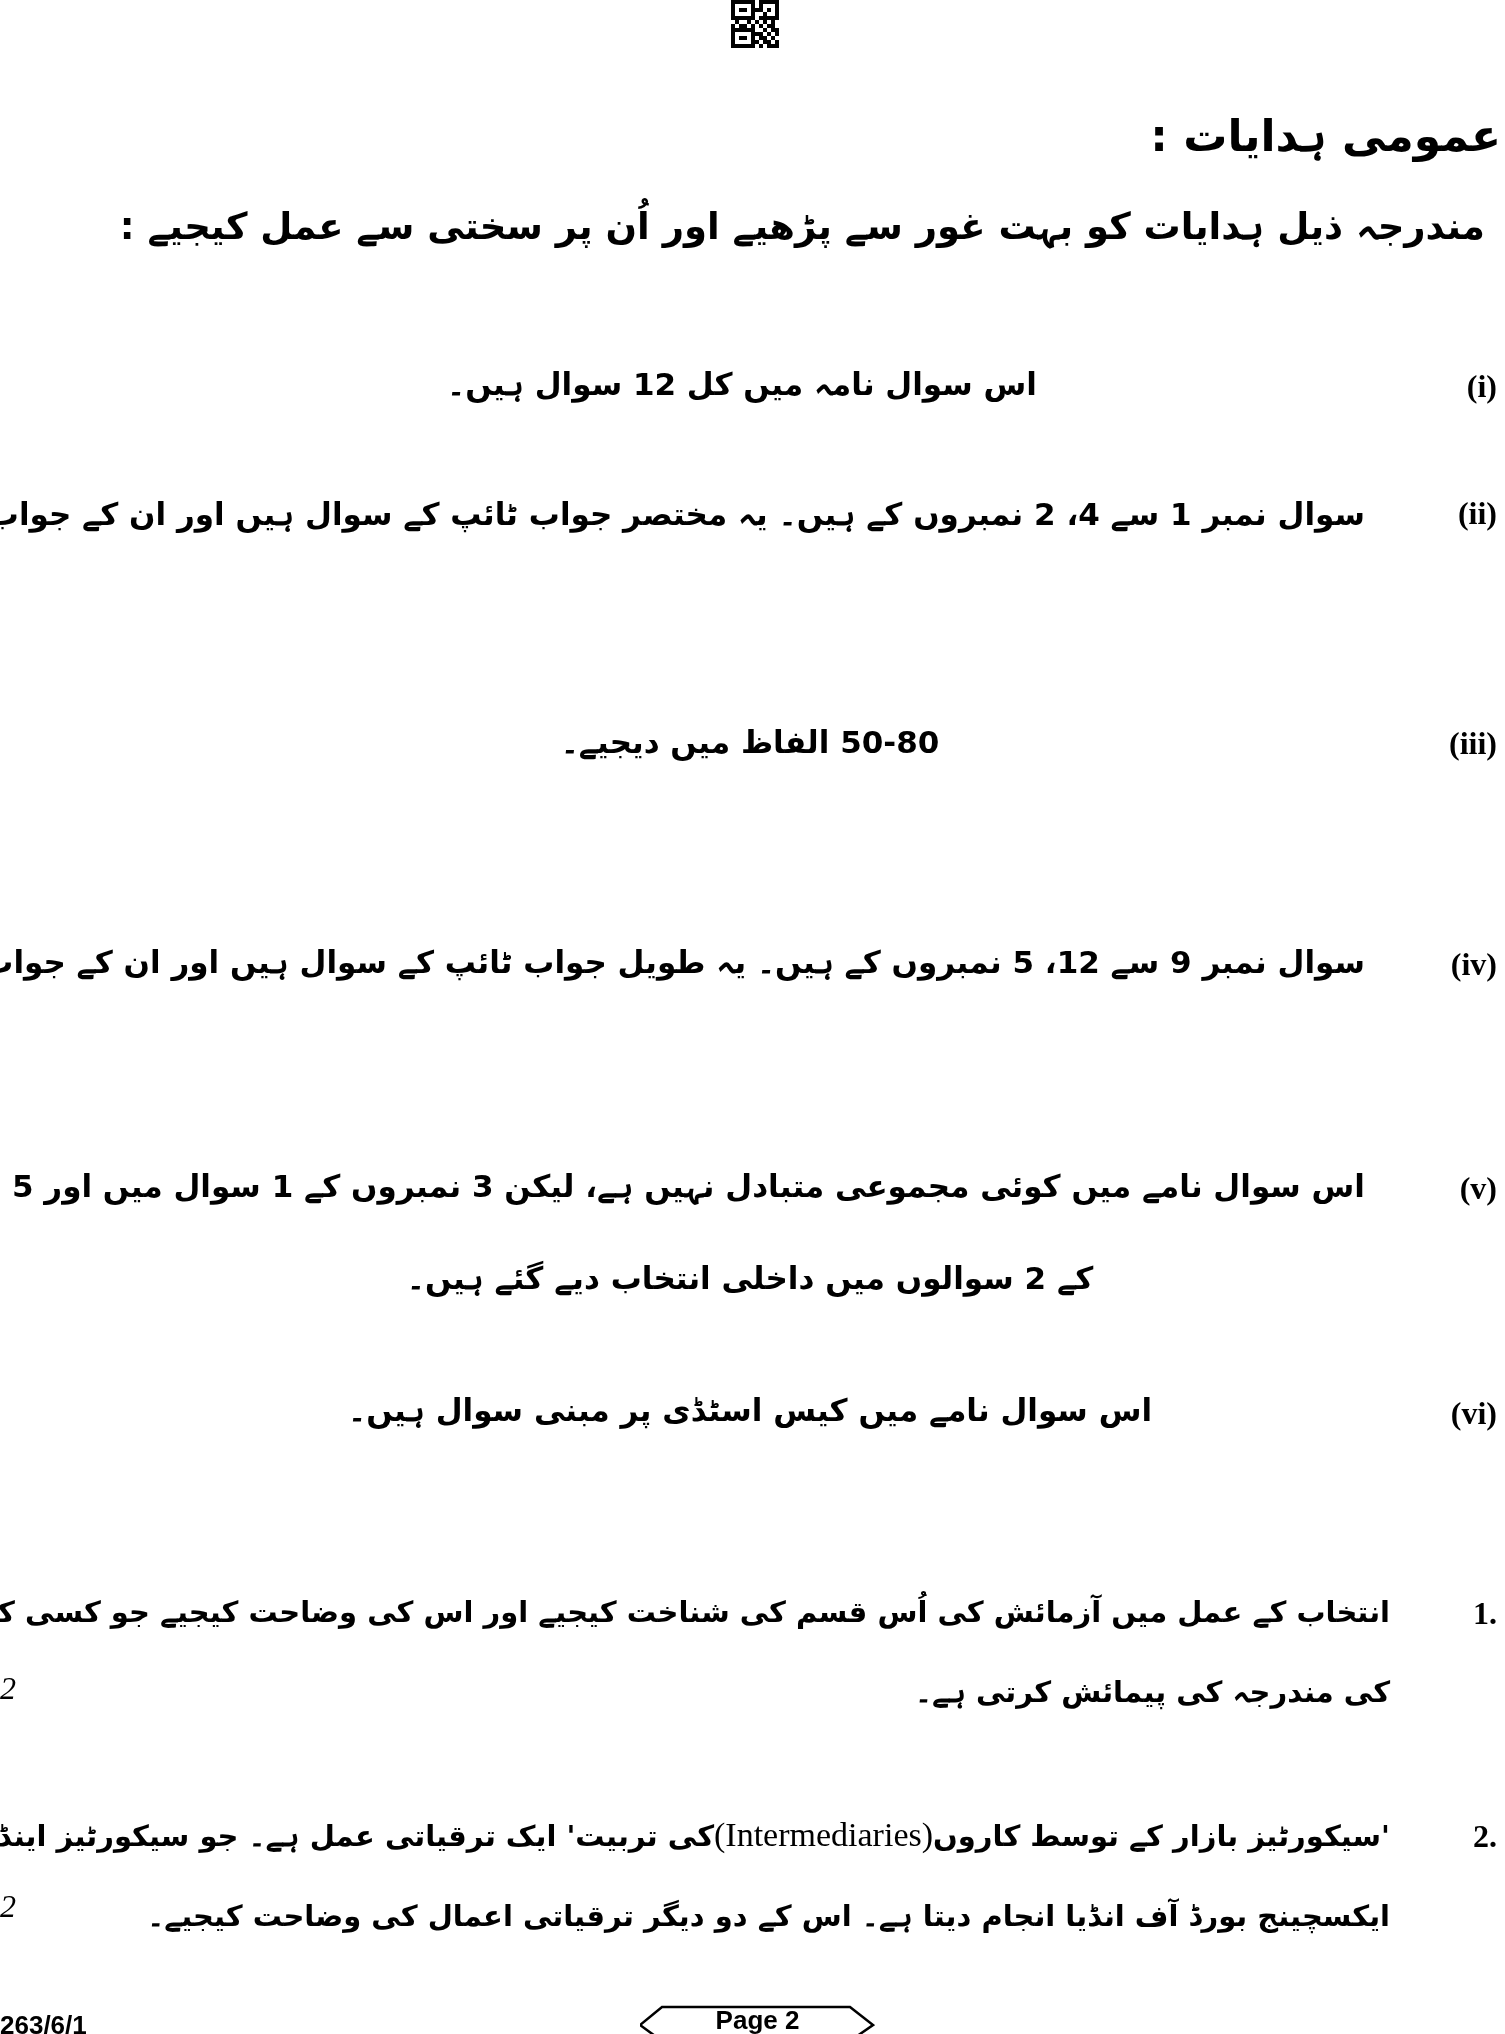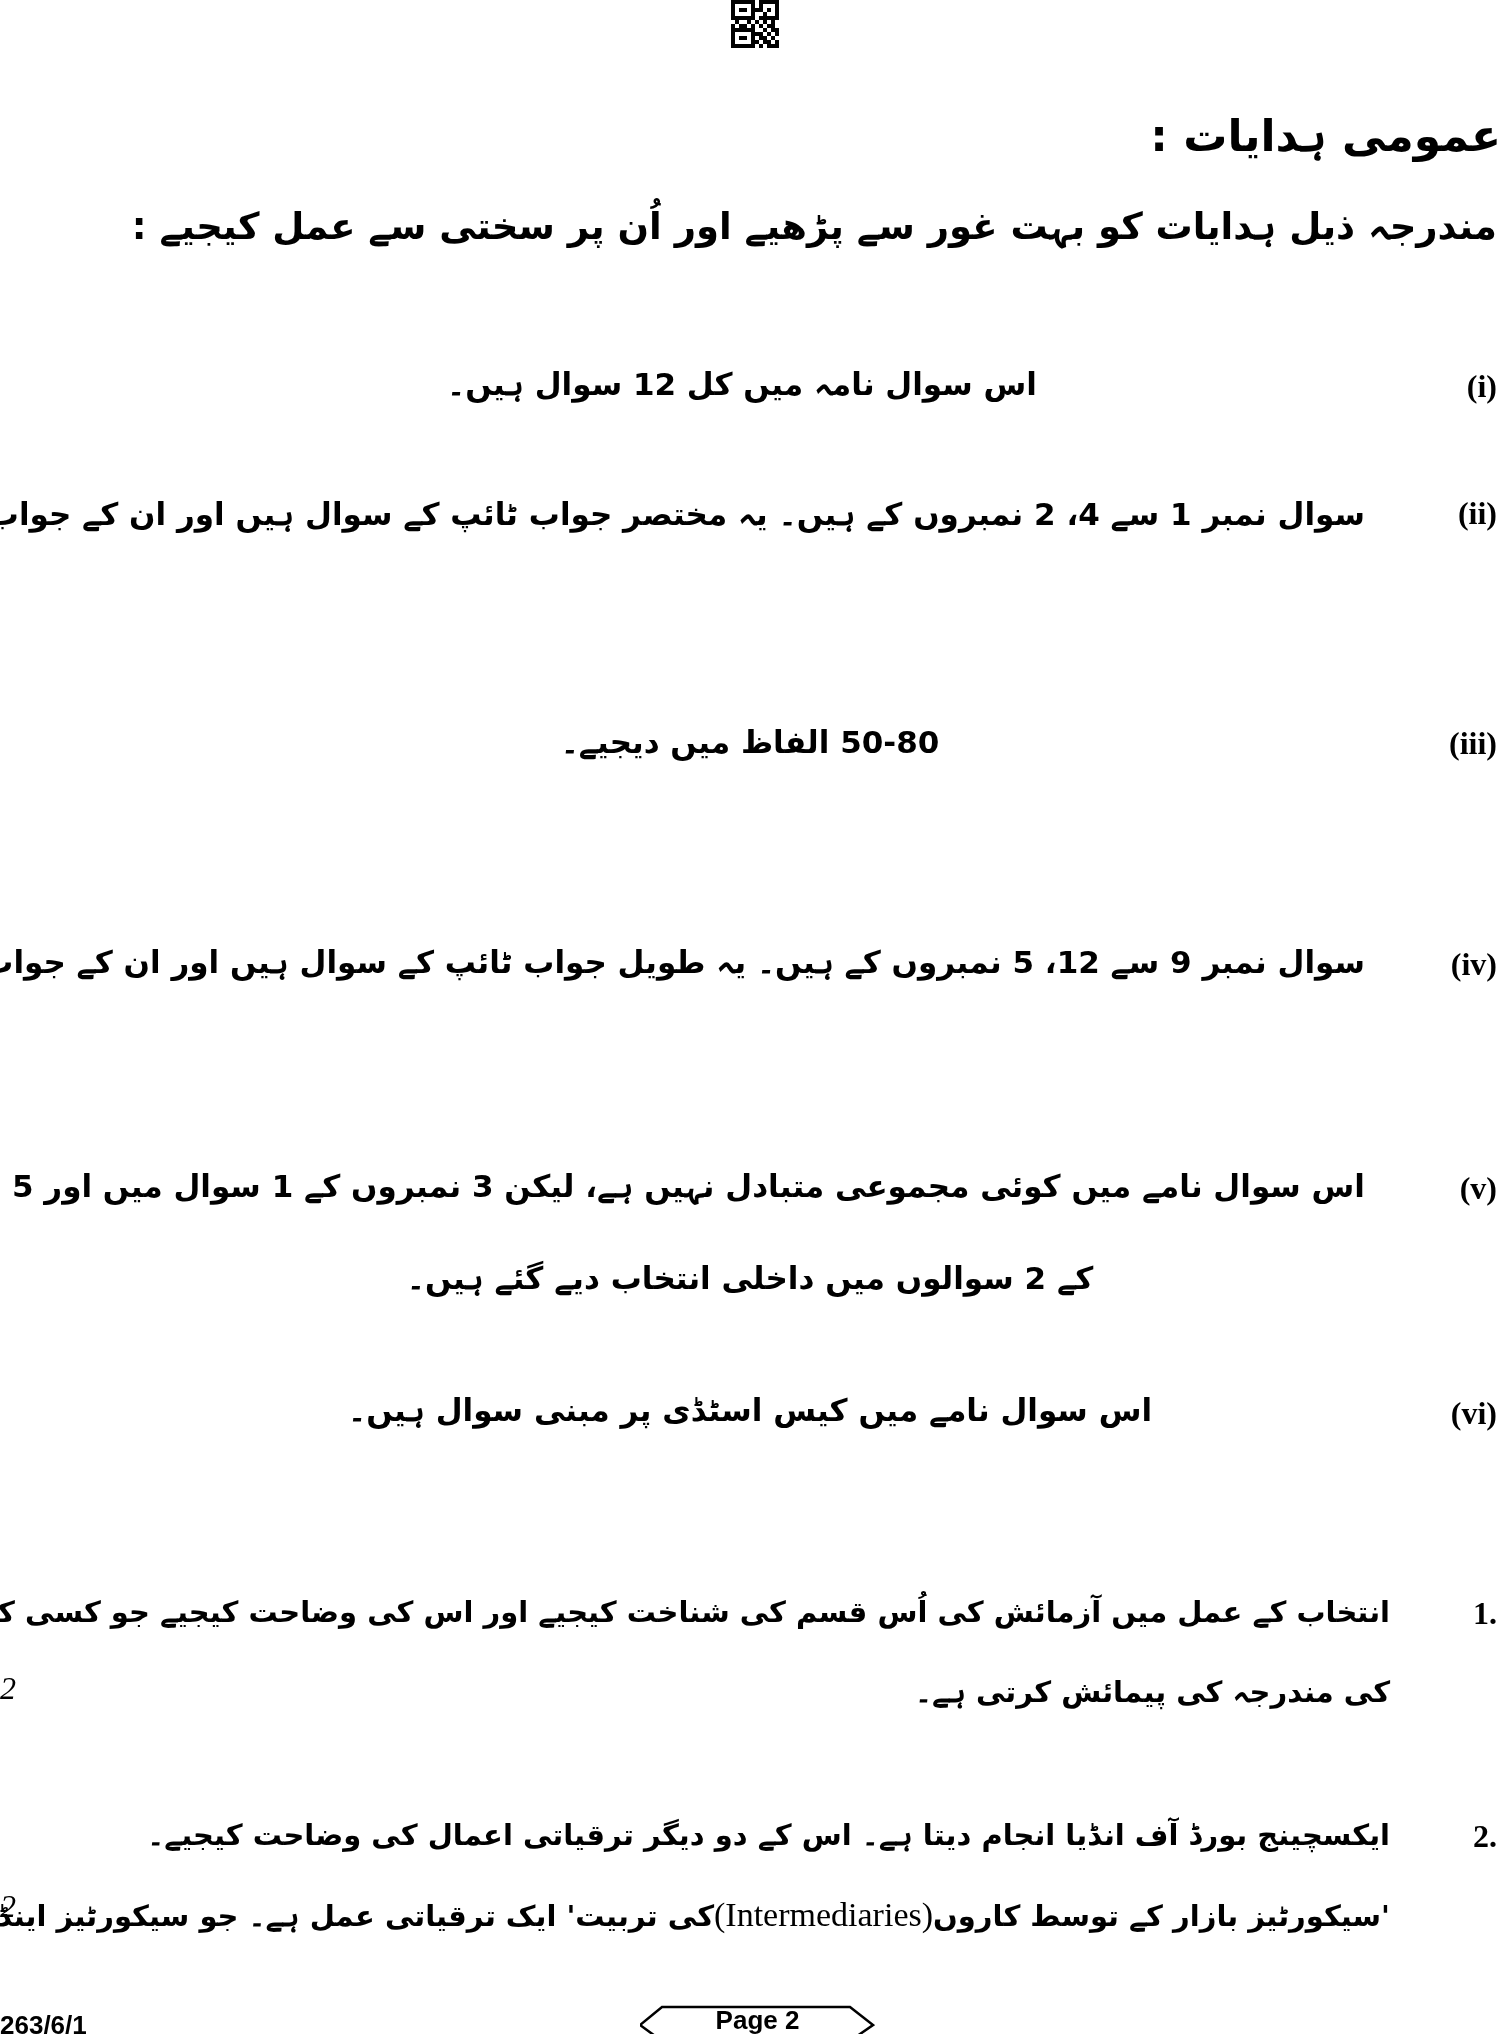--- a/index.html
+++ b/index.html
@@ -12,21 +12,21 @@
       display: grid; grid-template-columns: repeat(12, 4px); grid-template-rows: repeat(12, 4px);
     }
     .qr span { width: 4px; height: 4px; }
     .qr .b { background: #000; }
     .urdu {
       direction: rtl; unicode-bidi: isolate;
       font-family: "DejaVu Sans", sans-serif; font-weight: bold;
       position: absolute; white-space: nowrap;
     }
     .heading { right: 0; top: 110px; font-size: 44px; width: 1338px; text-align: right; padding-right: 4px; box-sizing: border-box; }
-    .intro { right: 0; top: 205px; font-size: 37px; width: 1343px; text-align: right; padding-right: 8px; box-sizing: border-box; }
+    .intro { right: 0; top: 205px; font-size: 37px; width: 1343px; text-align: right; padding-right: 20px; box-sizing: border-box; }
     .num-label {
       position: absolute; right: 8px; font-family: "Liberation Serif", serif; font-weight: bold; font-size: 32px;
     }
     .item-text {
       position: absolute; right: 148px; width: 1230px; direction: rtl; text-align: center;
       font-family: "DejaVu Sans", sans-serif; font-weight: bold; font-size: 31px; line-height: 92px;
       white-space: normal;
     }
     .item-text .ln { display: block; white-space: nowrap; }
     .q-num {
@@ -239,22 +239,22 @@
 
 <div class="q-num" style="top:1595px;">1.</div>
 <div class="q-text" style="top:1572px;">
   <span class="ln">انتخاب کے عمل میں آزمائش کی اُس قسم کی شناخت کیجیے اور اس کی وضاحت کیجیے جو کسی کارکن کی نئی مہارتوں کو سیکھنے</span>
   <span class="ln">کی مندرجہ کی پیمائش کرتی ہے۔</span>
 </div>
 <div class="marks" style="top:1670px;">2</div>
 
 <div class="q-num" style="top:1818px;">2.</div>
 <div class="q-text" style="top:1795px;">
+  <span class="ln"><span>'سیکورٹیز بازار کے توسط کاروں</span><span class="en">(Intermediaries)</span><span>کی تربیت' ایک ترقیاتی عمل ہے۔ جو سیکورٹیز اینڈ</span></span>
   <span class="ln">ایکسچینج بورڈ آف انڈیا انجام دیتا ہے۔ اس کے دو دیگر ترقیاتی اعمال کی وضاحت کیجیے۔</span>
-  <span class="ln"><span>'سیکورٹیز بازار کے توسط کاروں</span><span class="en">(Intermediaries)</span><span>کی تربیت' ایک ترقیاتی عمل ہے۔ جو سیکورٹیز اینڈ</span></span>
 </div>
 <div class="marks" style="top:1888px;">2</div>
 
 <div class="footer-code">263/6/1</div>
 <div class="page-badge">
   <svg width="235" height="46" viewBox="0 0 235 46">
     <polygon points="22,46 0,30 22,12 210,12 233,30 210,46" fill="none" stroke="#000" stroke-width="2.5"></polygon>
   </svg>
   <span>Page 2</span>
 </div>

